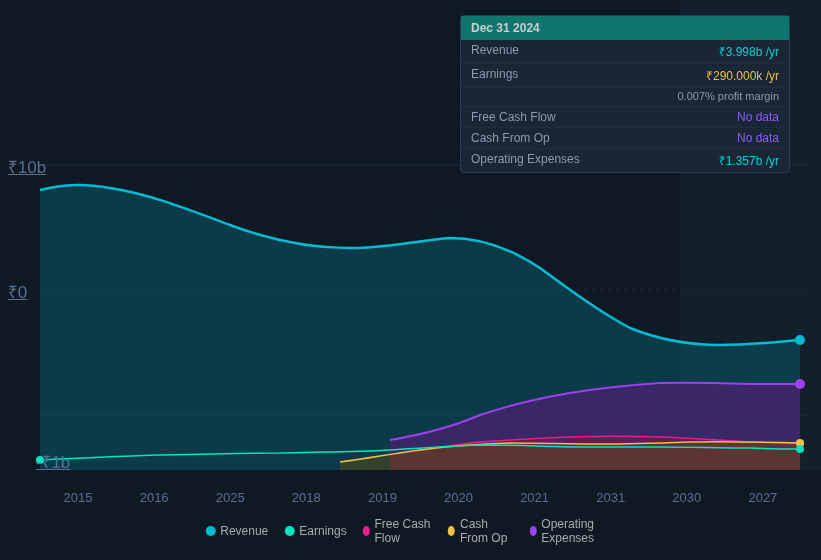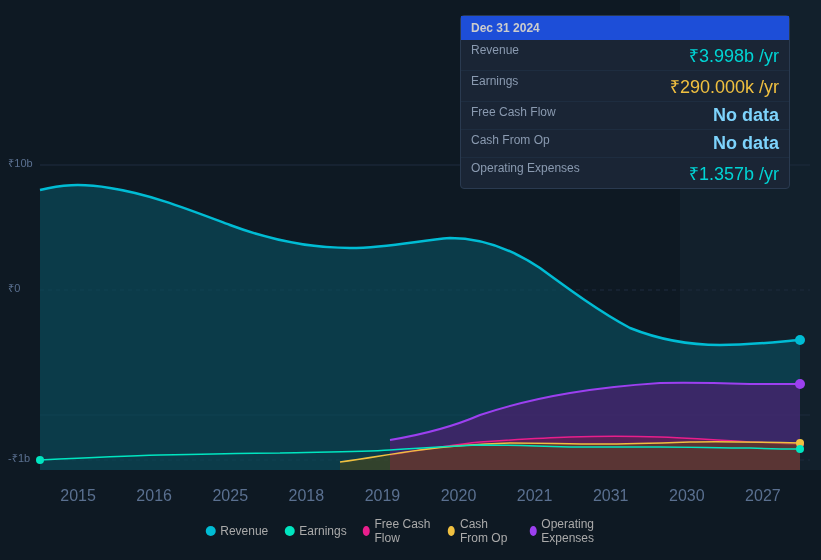--- a/index.html
+++ b/index.html
@@ -27,21 +27,21 @@
       left: 460px;
       width: 330px;
       background: #1a2535;
       border: 1px solid #2a3a50;
       border-radius: 4px;
       z-index: 10;
       font-size: 12px;
     }
 
     .tooltip-title {
-      background: #1d4ed8;
+      background: #0f766e;
       color: #ccc;
       padding: 5px 10px;
       font-weight: bold;
       font-size: 12px;
     }
 
     .tooltip-row {
       display: flex;
       justify-content: space-between;
       padding: 3px 10px;
@@ -51,57 +51,58 @@
     .tooltip-row:last-child {
       border-bottom: none;
     }
 
     .tooltip-label {
       color: #8a9ab0;
       font-size: 12px;
     }
 
     .tooltip-value {
-      font-size: 18px;
+      font-size: 12px;
       color: #ccc;
     }
 
     .tooltip-value.cyan { color: #00d4d4; }
     .tooltip-value.yellow { color: #f0c040; }
-    .tooltip-value.no-data { color: #7dd3fc; font-weight: bold; }
+    .tooltip-value.no-data { color: #8b5cf6; }
 
     .profit-margin-row {
       padding: 2px 10px 4px 10px;
       text-align: right;
       font-size: 11px;
       color: #8a9ab0;
       border-bottom: 1px solid #1e2d40;
     }
 
     
     .y-label {
       position: absolute;
       left: 8px;
-      font-size: 11px;
+      font-size: 17px;
       color: #5a7090;
+      text-decoration: underline;
     }
 
     
     .x-labels {
       position: absolute;
       bottom: 55px;
       left: 0;
       width: 821px;
       display: flex;
       justify-content: space-around;
       padding: 0 20px 0 40px;
     }
 
     .x-label {
-      font-size: 16px;
+      font-size: 13px;
       color: #5a7090;
     }
 
     
     .legend {
       position: absolute;
       bottom: 15px;
       left: 50%;
       transform: translateX(-50%);
       display: flex;
@@ -166,21 +167,21 @@
     <path d="M340,462 C370,458 390,454 420,450 C450,446 480,444 510,443 C540,443 570,444 600,444 C630,444 660,443 690,442 C720,441 760,442 800,443" fill="none" stroke="#f0c040" stroke-width="1.5"></path>
     <circle cx="800" cy="443" r="4" fill="#f0c040"></circle>
 
     <path d="M40,460 C80,458 120,456 160,455 C200,454 240,453 280,453 C320,452 360,452 390,450 C420,448 450,446 480,445 C510,445 540,446 570,447 C600,447 630,447 660,447 C690,447 720,448 750,448 C775,449 790,449 800,449" fill="none" stroke="#00e5c0" stroke-width="1.5"></path>
     <circle cx="800" cy="449" r="4" fill="#00e5c0"></circle>
     <circle cx="40" cy="460" r="4" fill="#00e5c0"></circle>
   </svg>
 
   <span class="y-label" style="top: 155px;">₹10b</span>
   <span class="y-label" style="top: 280px;">₹0</span>
-  <span class="y-label" style="top: 450px;">-₹1b</span>
+  <span class="y-label" style="top: 450px; margin-left: 28px;">-₹1b</span>
 
   <div class="x-labels">
     <span class="x-label">2015</span>
     <span class="x-label">2016</span>
     <span class="x-label">2025</span>
     <span class="x-label">2018</span>
     <span class="x-label">2019</span>
     <span class="x-label">2020</span>
     <span class="x-label">2021</span>
     <span class="x-label">2031</span>
@@ -191,20 +192,21 @@
   <div class="tooltip-card">
     <div class="tooltip-title">Dec 31 2024</div>
     <div class="tooltip-row">
       <span class="tooltip-label">Revenue</span>
       <span class="tooltip-value cyan">₹3.998b /yr</span>
     </div>
     <div class="tooltip-row">
       <span class="tooltip-label">Earnings</span>
       <span class="tooltip-value yellow">₹290.000k /yr</span>
     </div>
+    <div class="profit-margin-row">0.007% profit margin</div>
     <div class="tooltip-row">
       <span class="tooltip-label">Free Cash Flow</span>
       <span class="tooltip-value no-data">No data</span>
     </div>
     <div class="tooltip-row">
       <span class="tooltip-label">Cash From Op</span>
       <span class="tooltip-value no-data">No data</span>
     </div>
     <div class="tooltip-row">
       <span class="tooltip-label">Operating Expenses</span>

